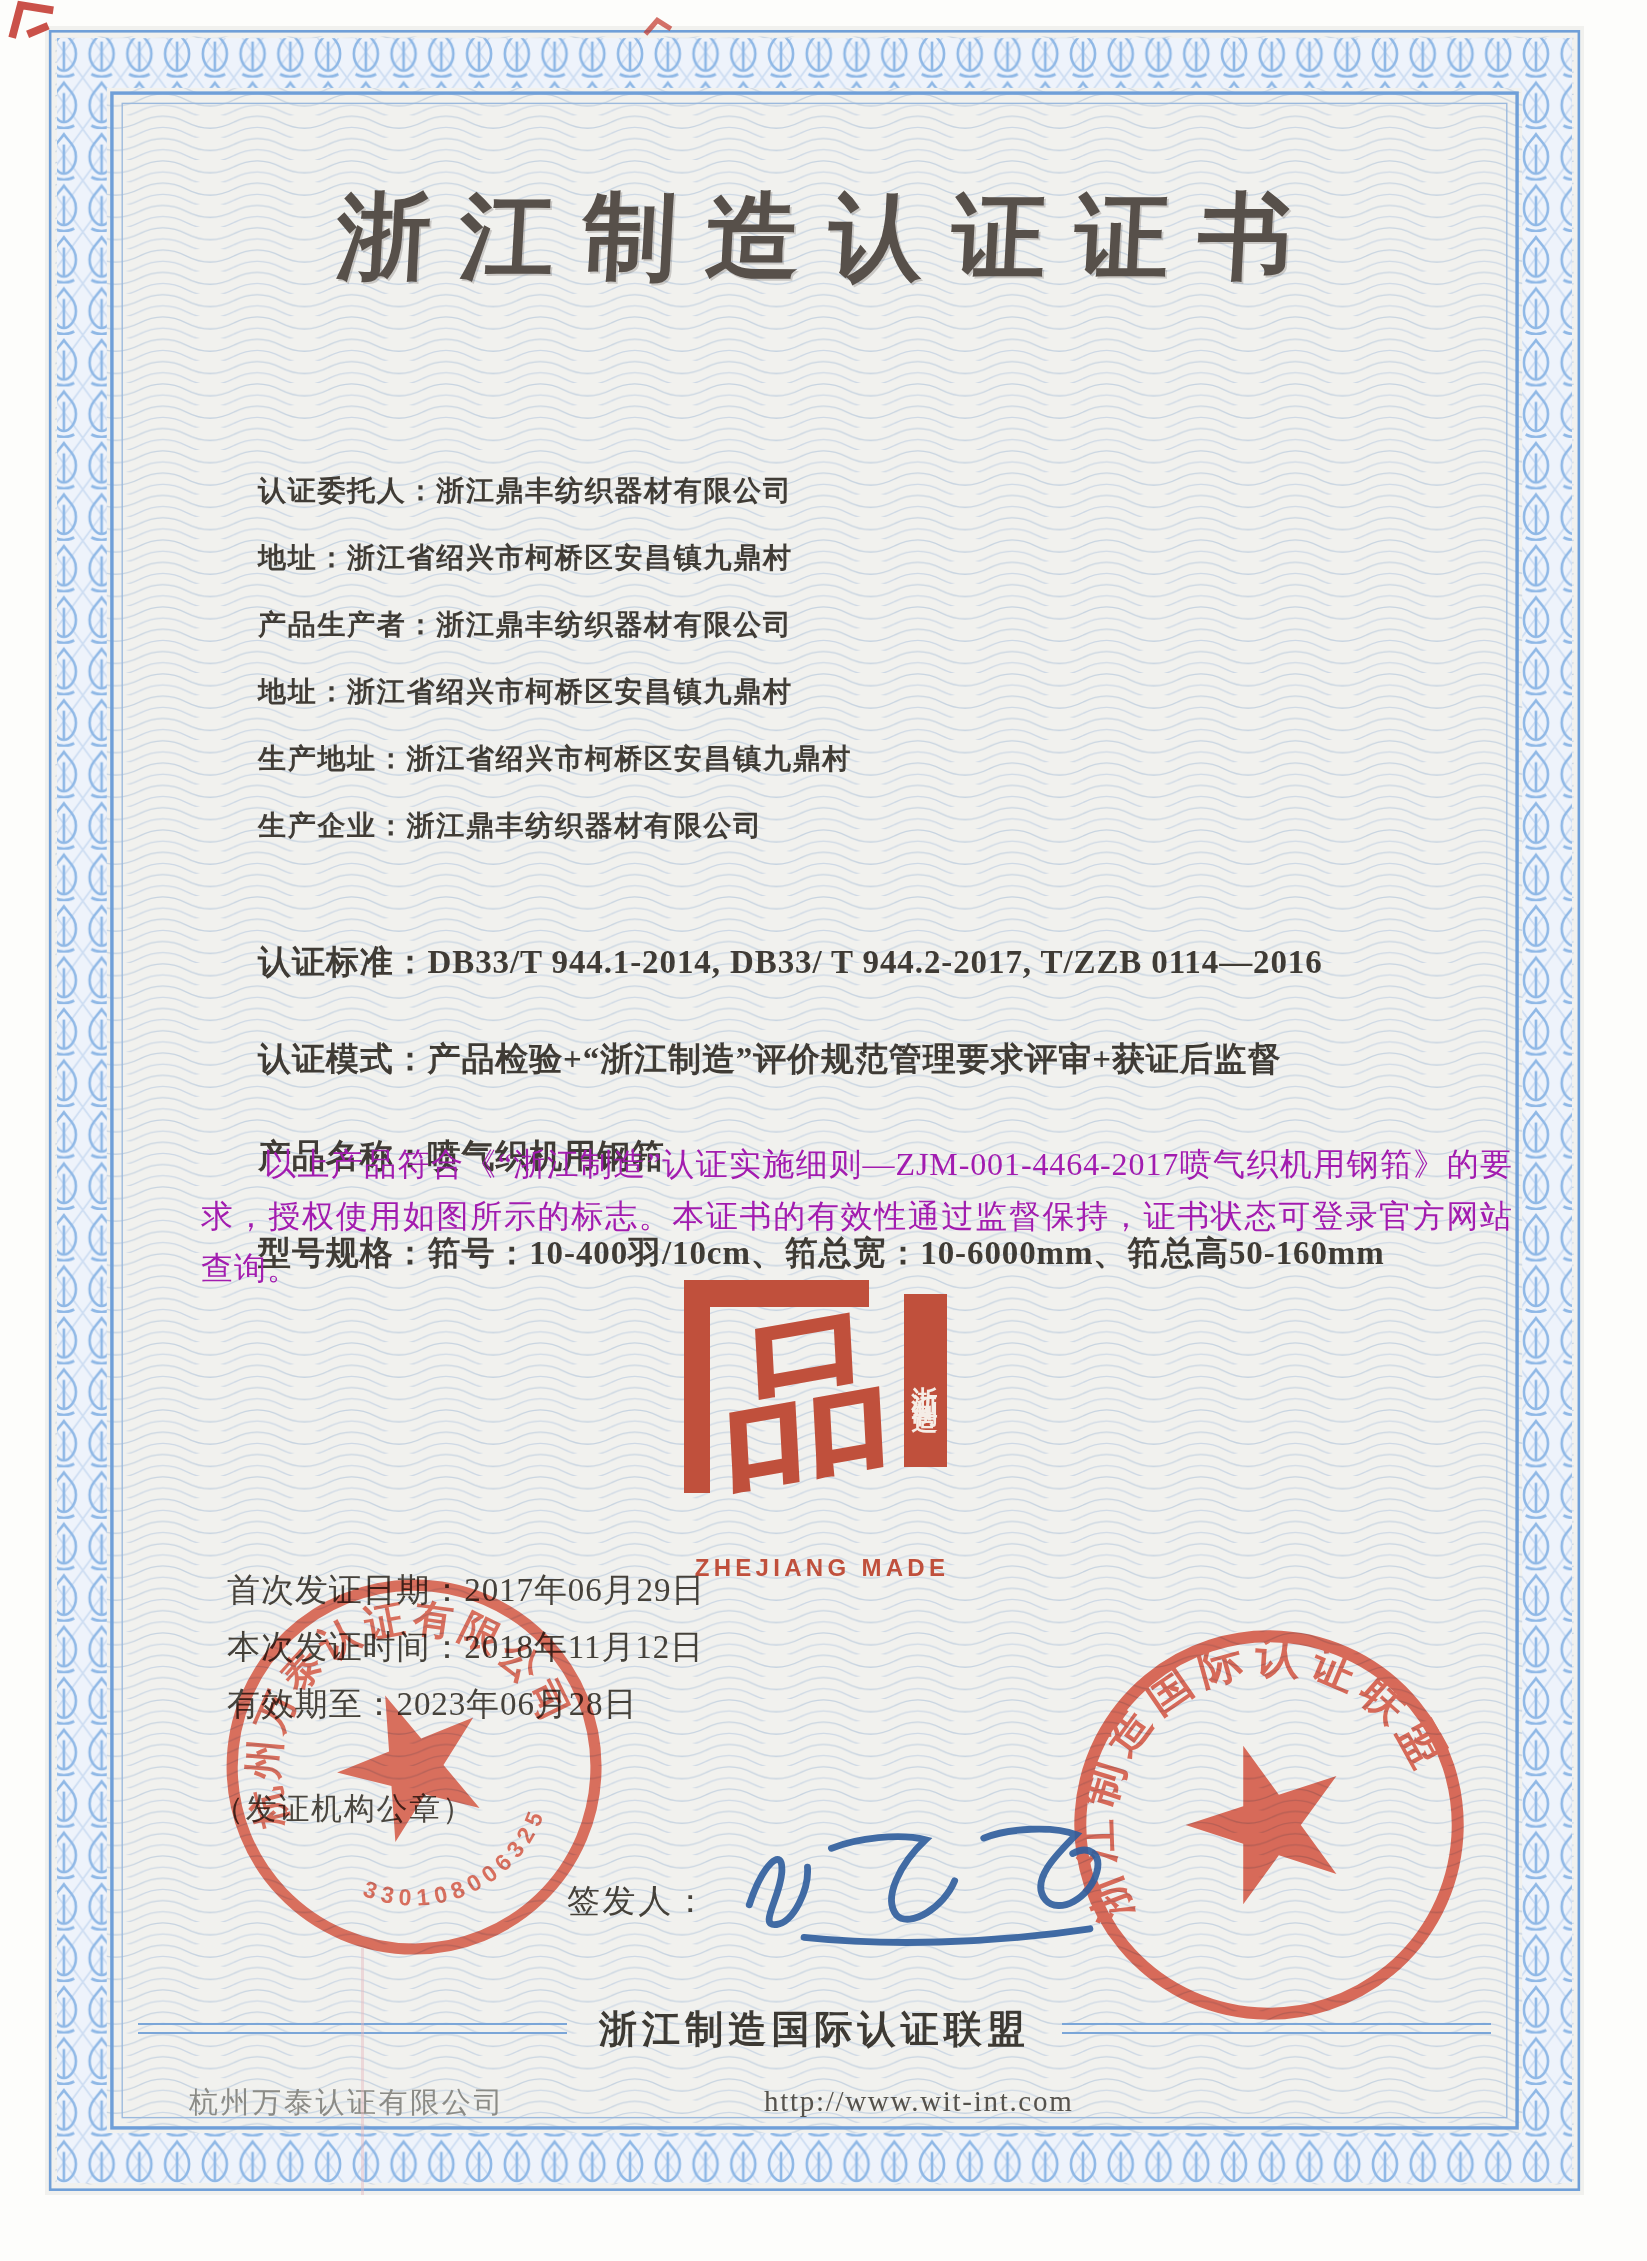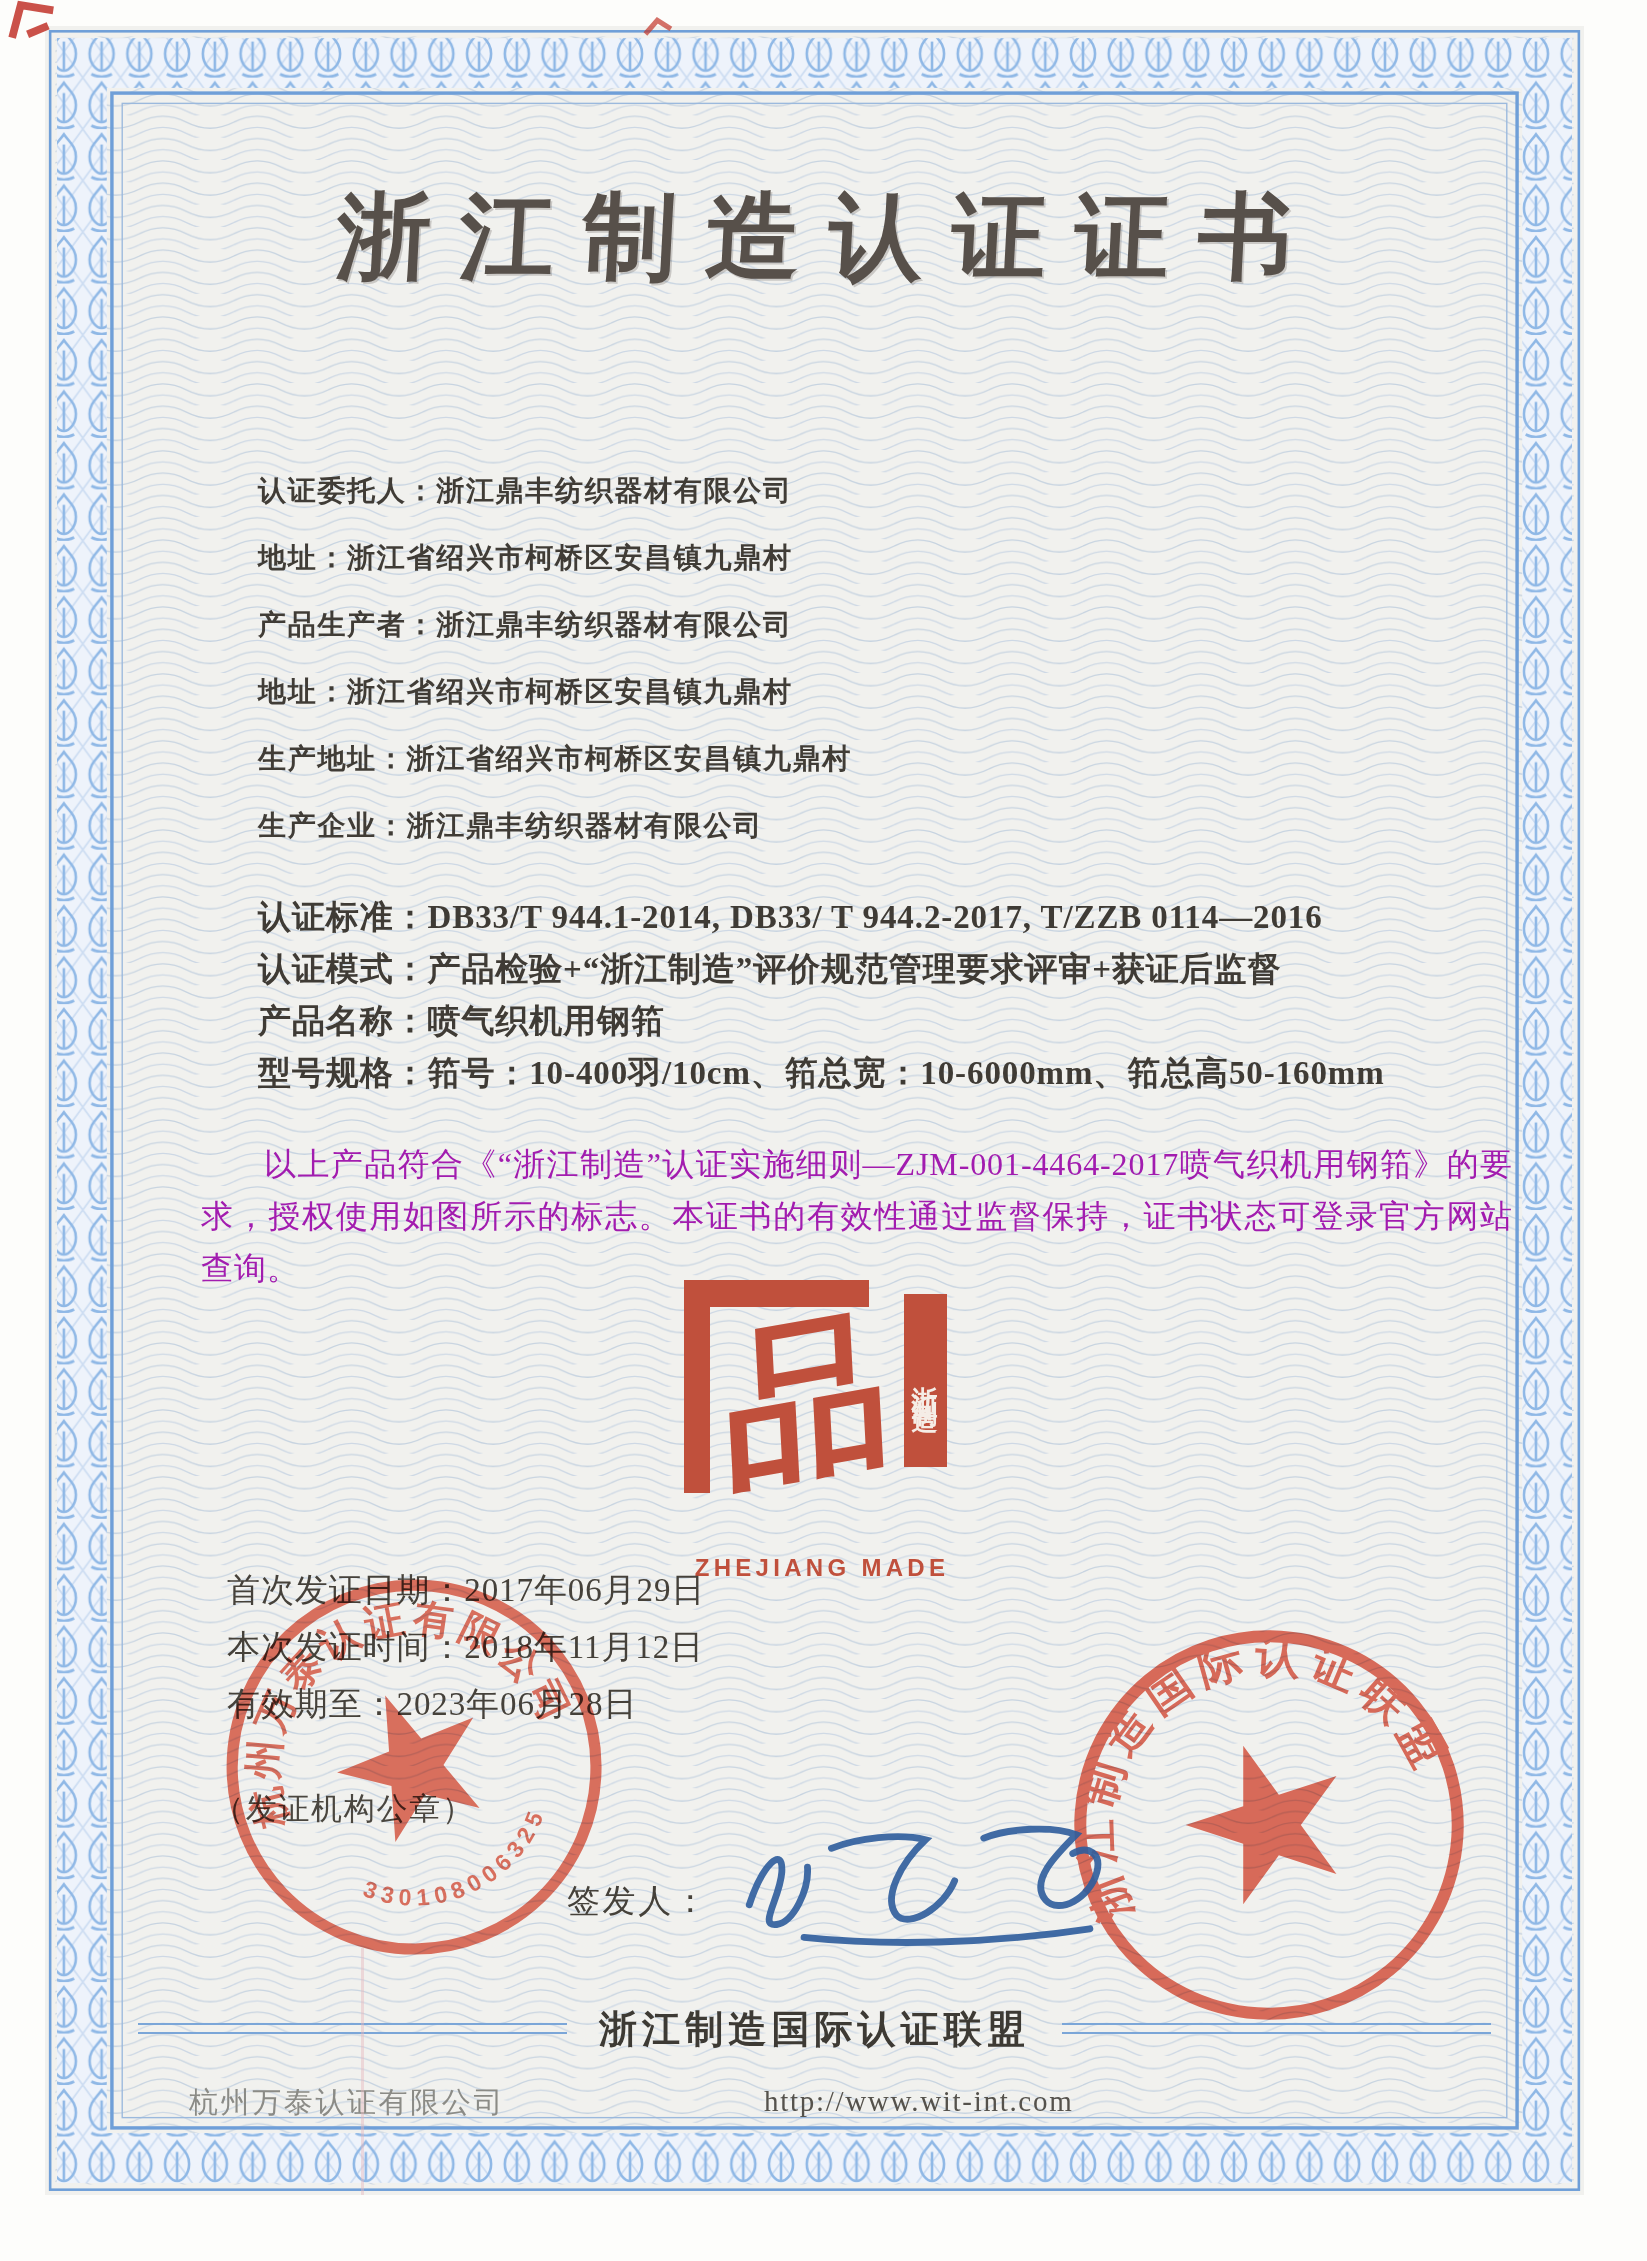--- a/index.html
+++ b/index.html
@@ -30,21 +30,21 @@
   .info-block{
     position:absolute;left:213px;top:433px;width:1244px;z-index:4;
     font-family:Liberation Mono, monospace;
     font-size:28px;font-weight:700;color:#403c36;letter-spacing:1.7px;
   }
   .info-block .line{height:67px;line-height:67px;white-space:nowrap;}
   .spec-block{
     position:absolute;left:213px;top:865px;width:1270px;z-index:4;
     font-size:33px;font-weight:700;color:#3f3b35;letter-spacing:0.9px;
   }
-  .spec-block .line{height:52px;line-height:52px;white-space:nowrap;}
+  .spec-block .line{height:52px;line-height:52px;white-space:nowrap;margin-top:45px;}
   .statement{
     position:absolute;left:156px;top:1112px;width:1312px;z-index:4;
     font-size:32px;line-height:52px;color:#a21caf;
     text-indent:63px;text-align:justify;letter-spacing:0.9px;font-weight:500;
   }
   .dates-block{
     position:absolute;left:182px;top:1536px;z-index:4;
     font-size:33px;color:#45413a;letter-spacing:0.9px;
   }
   .dates-block .line{height:57px;line-height:57px;white-space:nowrap;}

